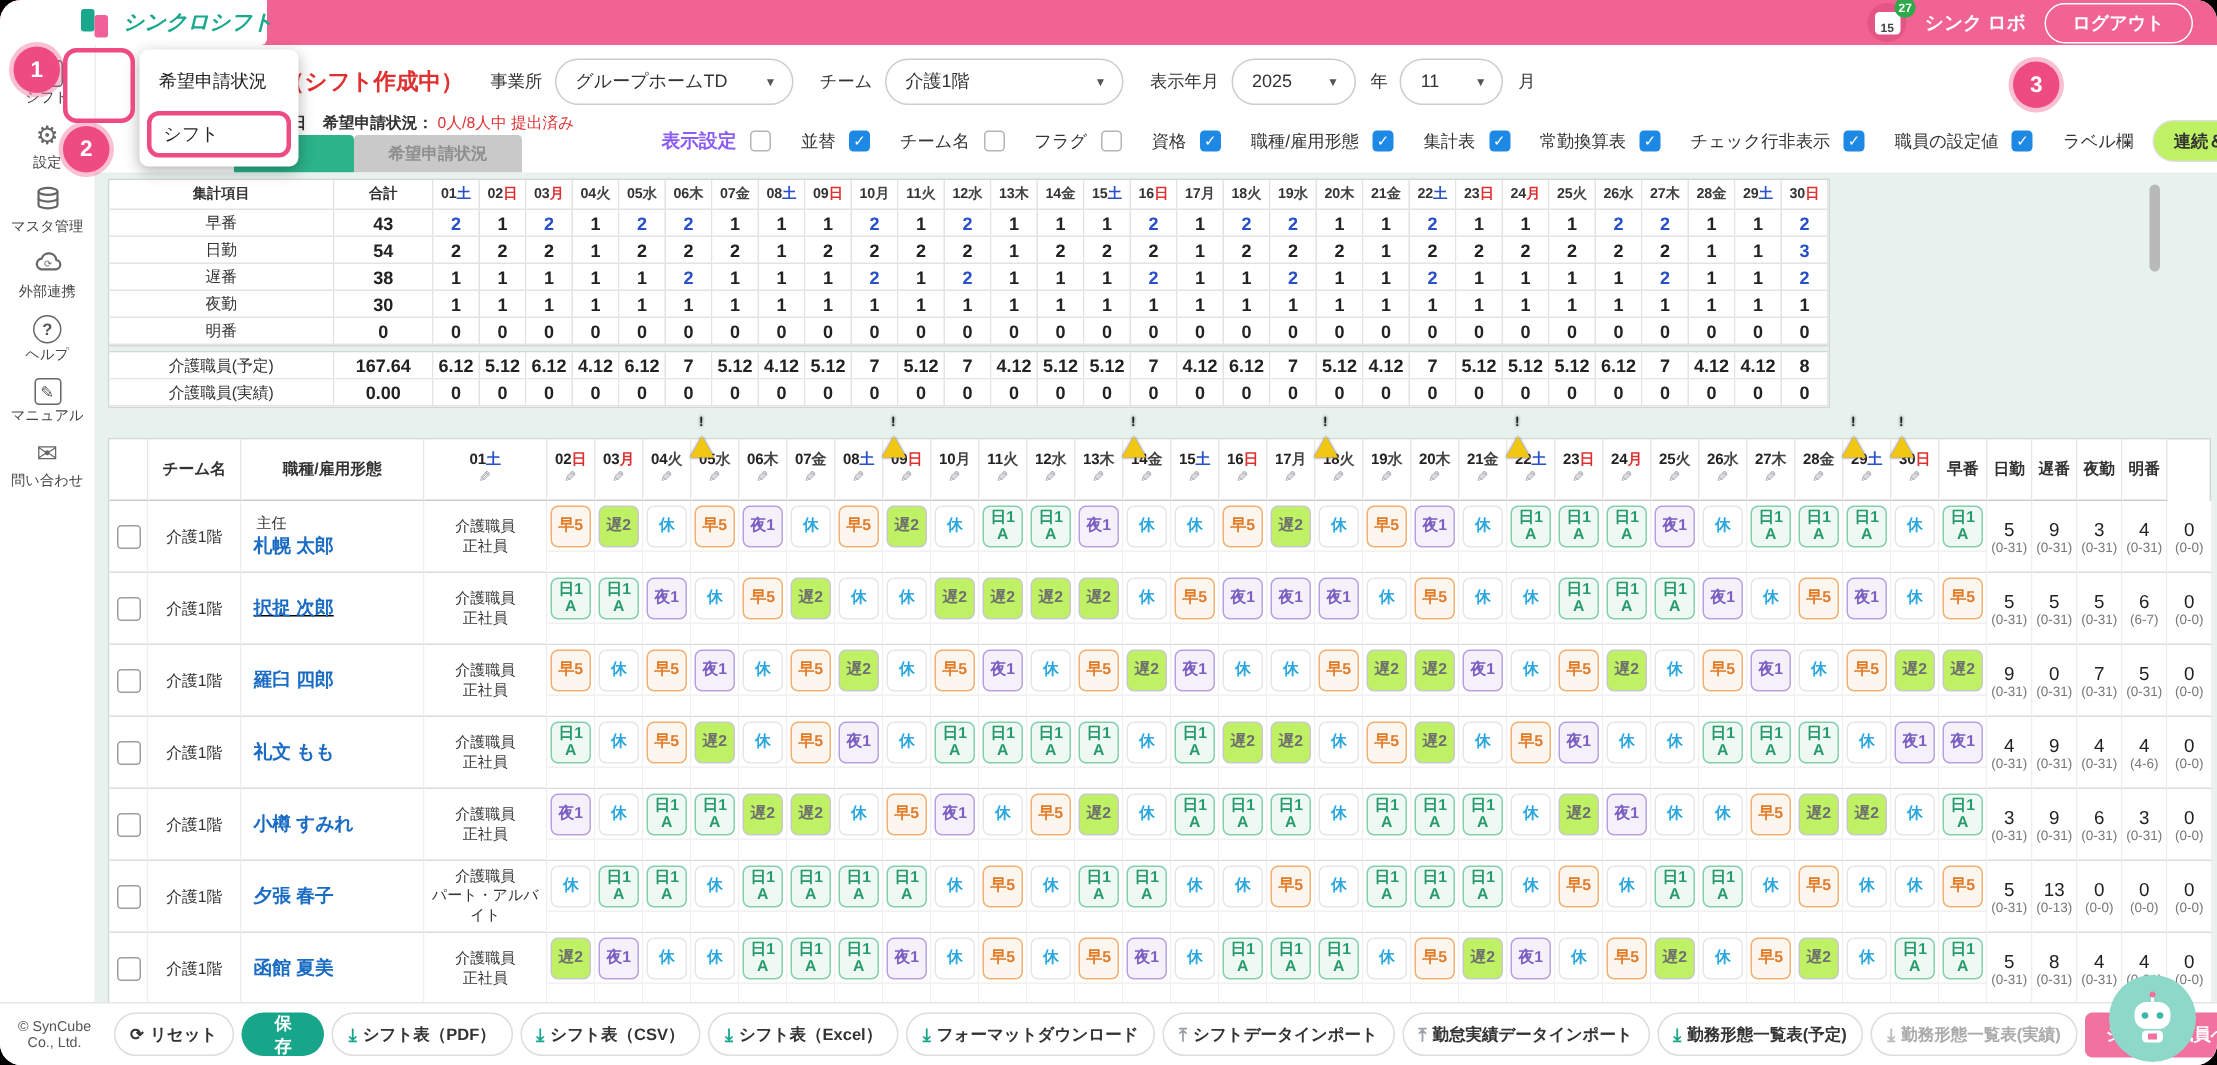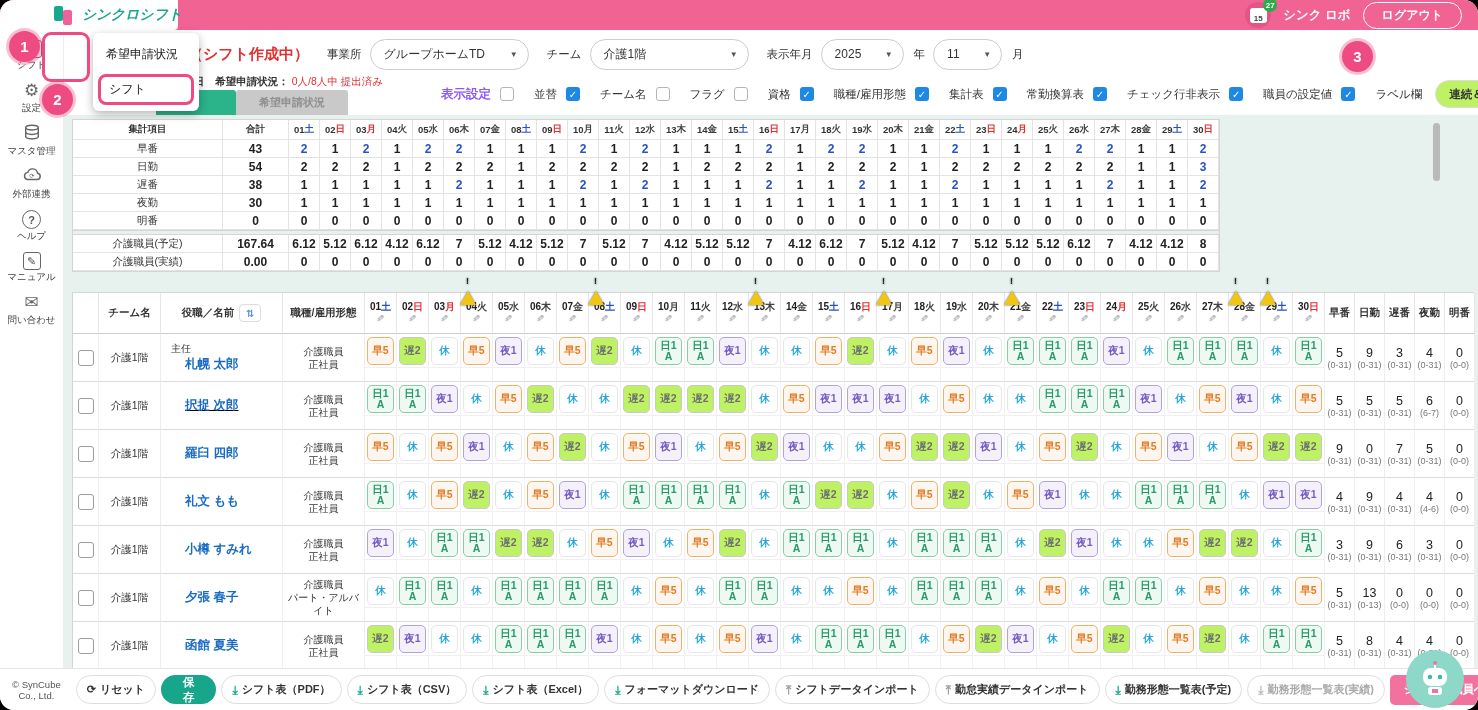--- a/index.html
+++ b/index.html
@@ -79,21 +79,21 @@
   .mt-grid{display:grid;grid-template-columns:26px 62px 122px 82px repeat(30,32px) repeat(5,30px);}
   .mt-hcell{border-right:1px solid #e6e6e6;border-bottom:1px solid #ccc;background:#fff;display:flex;flex-direction:column;align-items:center;justify-content:center;height:40px;font-size:10.5px;font-weight:bold;color:#333;}
   .mt-hname{flex-direction:row;gap:5px;}
   .sort-ic{width:20px;height:16px;border:1px solid #ddd;border-radius:4px;font-size:10px;color:#5b8def;display:flex;align-items:center;justify-content:center;background:#fff;cursor:pointer;}
   .dh-date{font-size:10px;font-weight:bold;color:#222;line-height:12px;white-space:nowrap;}
   .pencil{font-size:10px;color:#9aa0a6;line-height:12px;cursor:pointer;transform:scaleX(-1);}
   .staff-row .cell{border-right:1px solid #eee;border-bottom:1px solid #dcdcdc;background:#fff;display:flex;flex-direction:column;align-items:center;justify-content:center;height:48px;box-sizing:border-box;}
   .rc-box{width:14px;height:14px;border:1.5px solid #9d9d9d;border-radius:3px;background:#fff;cursor:pointer;}
   .team-txt{font-size:10.5px;color:#333;}
   .nm-title{font-size:10px;color:#333;align-self:flex-start;margin-left:10px;}
-  .nm-link{font-size:12.5px;font-weight:bold;color:#1a6bc4;cursor:pointer;align-self:flex-start;margin-left:24px;}
+  .nm-link{font-size:12.5px;font-weight:bold;color:#1a6bc4;cursor:pointer;align-self:flex-start;margin-left:8px;}
   .role-txt{font-size:10px;color:#333;line-height:13px;text-align:center;}
   .datecell{border-right:1px solid #f0f0f0;border-bottom:1px solid #dcdcdc;height:48px;box-sizing:border-box;display:flex;flex-direction:column;background:#fff;}
   .badge-zone{height:34px;display:flex;align-items:center;justify-content:center;}
   .label-zone{height:13px;border-top:1px solid #f0f0f0;background:#fff;cursor:pointer;}
   .badge{width:27px;height:28px;border-radius:5px;display:flex;flex-direction:column;align-items:center;justify-content:center;font-size:10.5px;font-weight:bold;line-height:11px;box-sizing:border-box;cursor:pointer;}
   .b-early{border:1.5px solid #f0b070;color:#e07b28;background:#fdf6ee;}
   .b-day{border:1.5px solid #83cfa8;color:#27996a;background:#edf9f2;}
   .b-late{border:1.5px solid #c9c9c9;color:#6f6f6f;background:#bef264;}
   .b-night{border:1.5px solid #b5a1e0;color:#7a5fc0;background:#f5f1fb;}
   .b-off{border:1.5px solid #e6e6e6;color:#2ba7dd;background:#fff;}
@@ -673,24 +673,20 @@
             <div></div>
             <div></div>
             <div><span class="warn"></span></div>
             <div><span class="warn"></span></div>
             <div></div>
           </div>
         <div class="mt" id="mainTable">
             <div class="mt-grid">
               <div class="mt-hcell"></div>
               <div class="mt-hcell">チーム名</div>
-              <div class="mt-hcell mt-hname">
-                <span>役職／名前</span>
-                <span class="sort-ic">⇅</span>
-              </div>
               <div class="mt-hcell">職種/雇用形態</div>
               <div class="mt-hcell">
                 <div class="dh-date"><span>01</span><span class="wd-sat">土</span></div>
                 <span class="pencil">✎</span>
               </div>
               <div class="mt-hcell">
                 <div class="dh-date"><span>02</span><span class="wd-sun">日</span></div>
                 <span class="pencil">✎</span>
               </div>
               <div class="mt-hcell">

